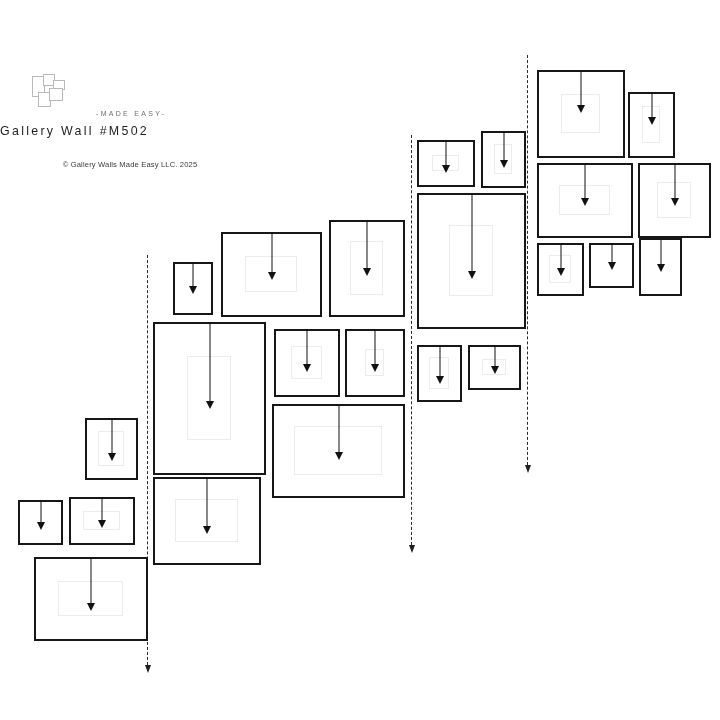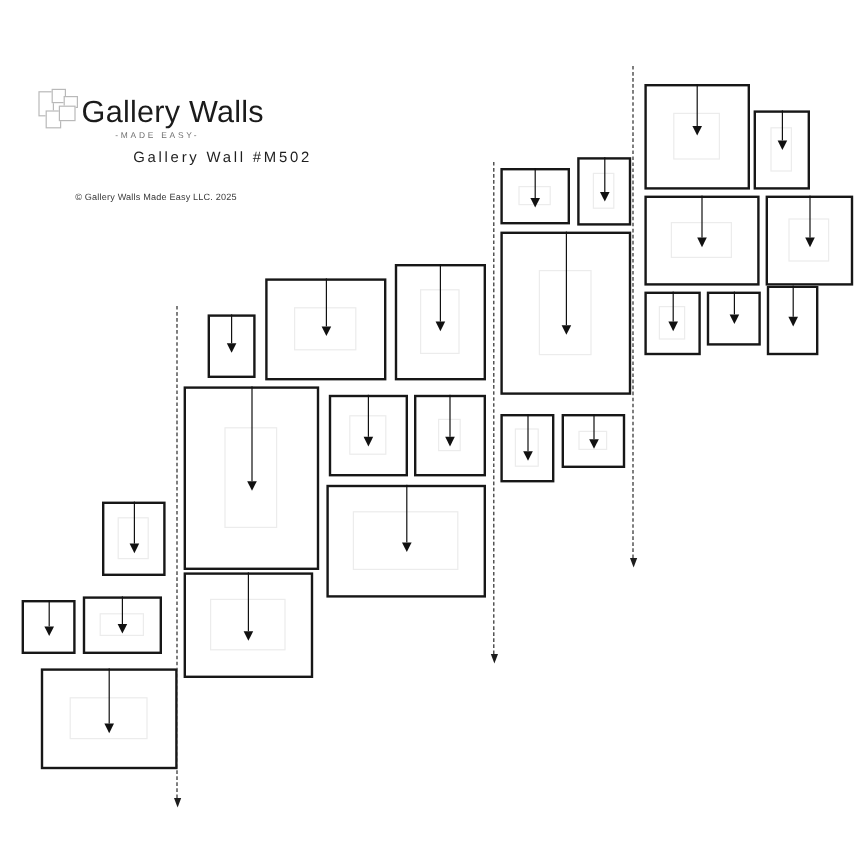--- a/index.html
+++ b/index.html
@@ -64,21 +64,21 @@
     font-size: 7px;
     letter-spacing: 2.3px;
     color: #6f6f6f;
     white-space: nowrap;
   }
   #plan-title {
     position: absolute;
     left: 0;
     top: 58px;
     width: 260px;
-    text-align: right;
+    text-align: left;
     font-size: 12.4px;
     letter-spacing: 2.3px;
     color: #1f1f1f;
     white-space: nowrap;
   }
   #plan-subtitle {
     position: absolute;
     left: 0;
     top: 76px;
     width: 260px;
@@ -164,21 +164,20 @@
 <div id="canvas">
 
   <div id="brand">
     <div id="logo-mark">
       <span class="sq a"></span>
       <span class="sq b"></span>
       <span class="sq c"></span>
       <span class="sq d"></span>
       <span class="sq e"></span>
     </div>
-    <div id="logo-wordmark">Gallery Walls</div>
     <div id="logo-tagline">-MADE EASY-</div>
     <div id="plan-title">Gallery Wall #M502</div>
     <div id="plan-copyright">© Gallery Walls Made Easy LLC. 2025</div>
   </div>
 
   <div id="guide-layer">
       <div class="guide" style="left: 147px; top: 255px; height: 410px;">
         <span class="tip"></span>
       </div>
       <div class="guide" style="left: 411px; top: 135px; height: 410px;">

